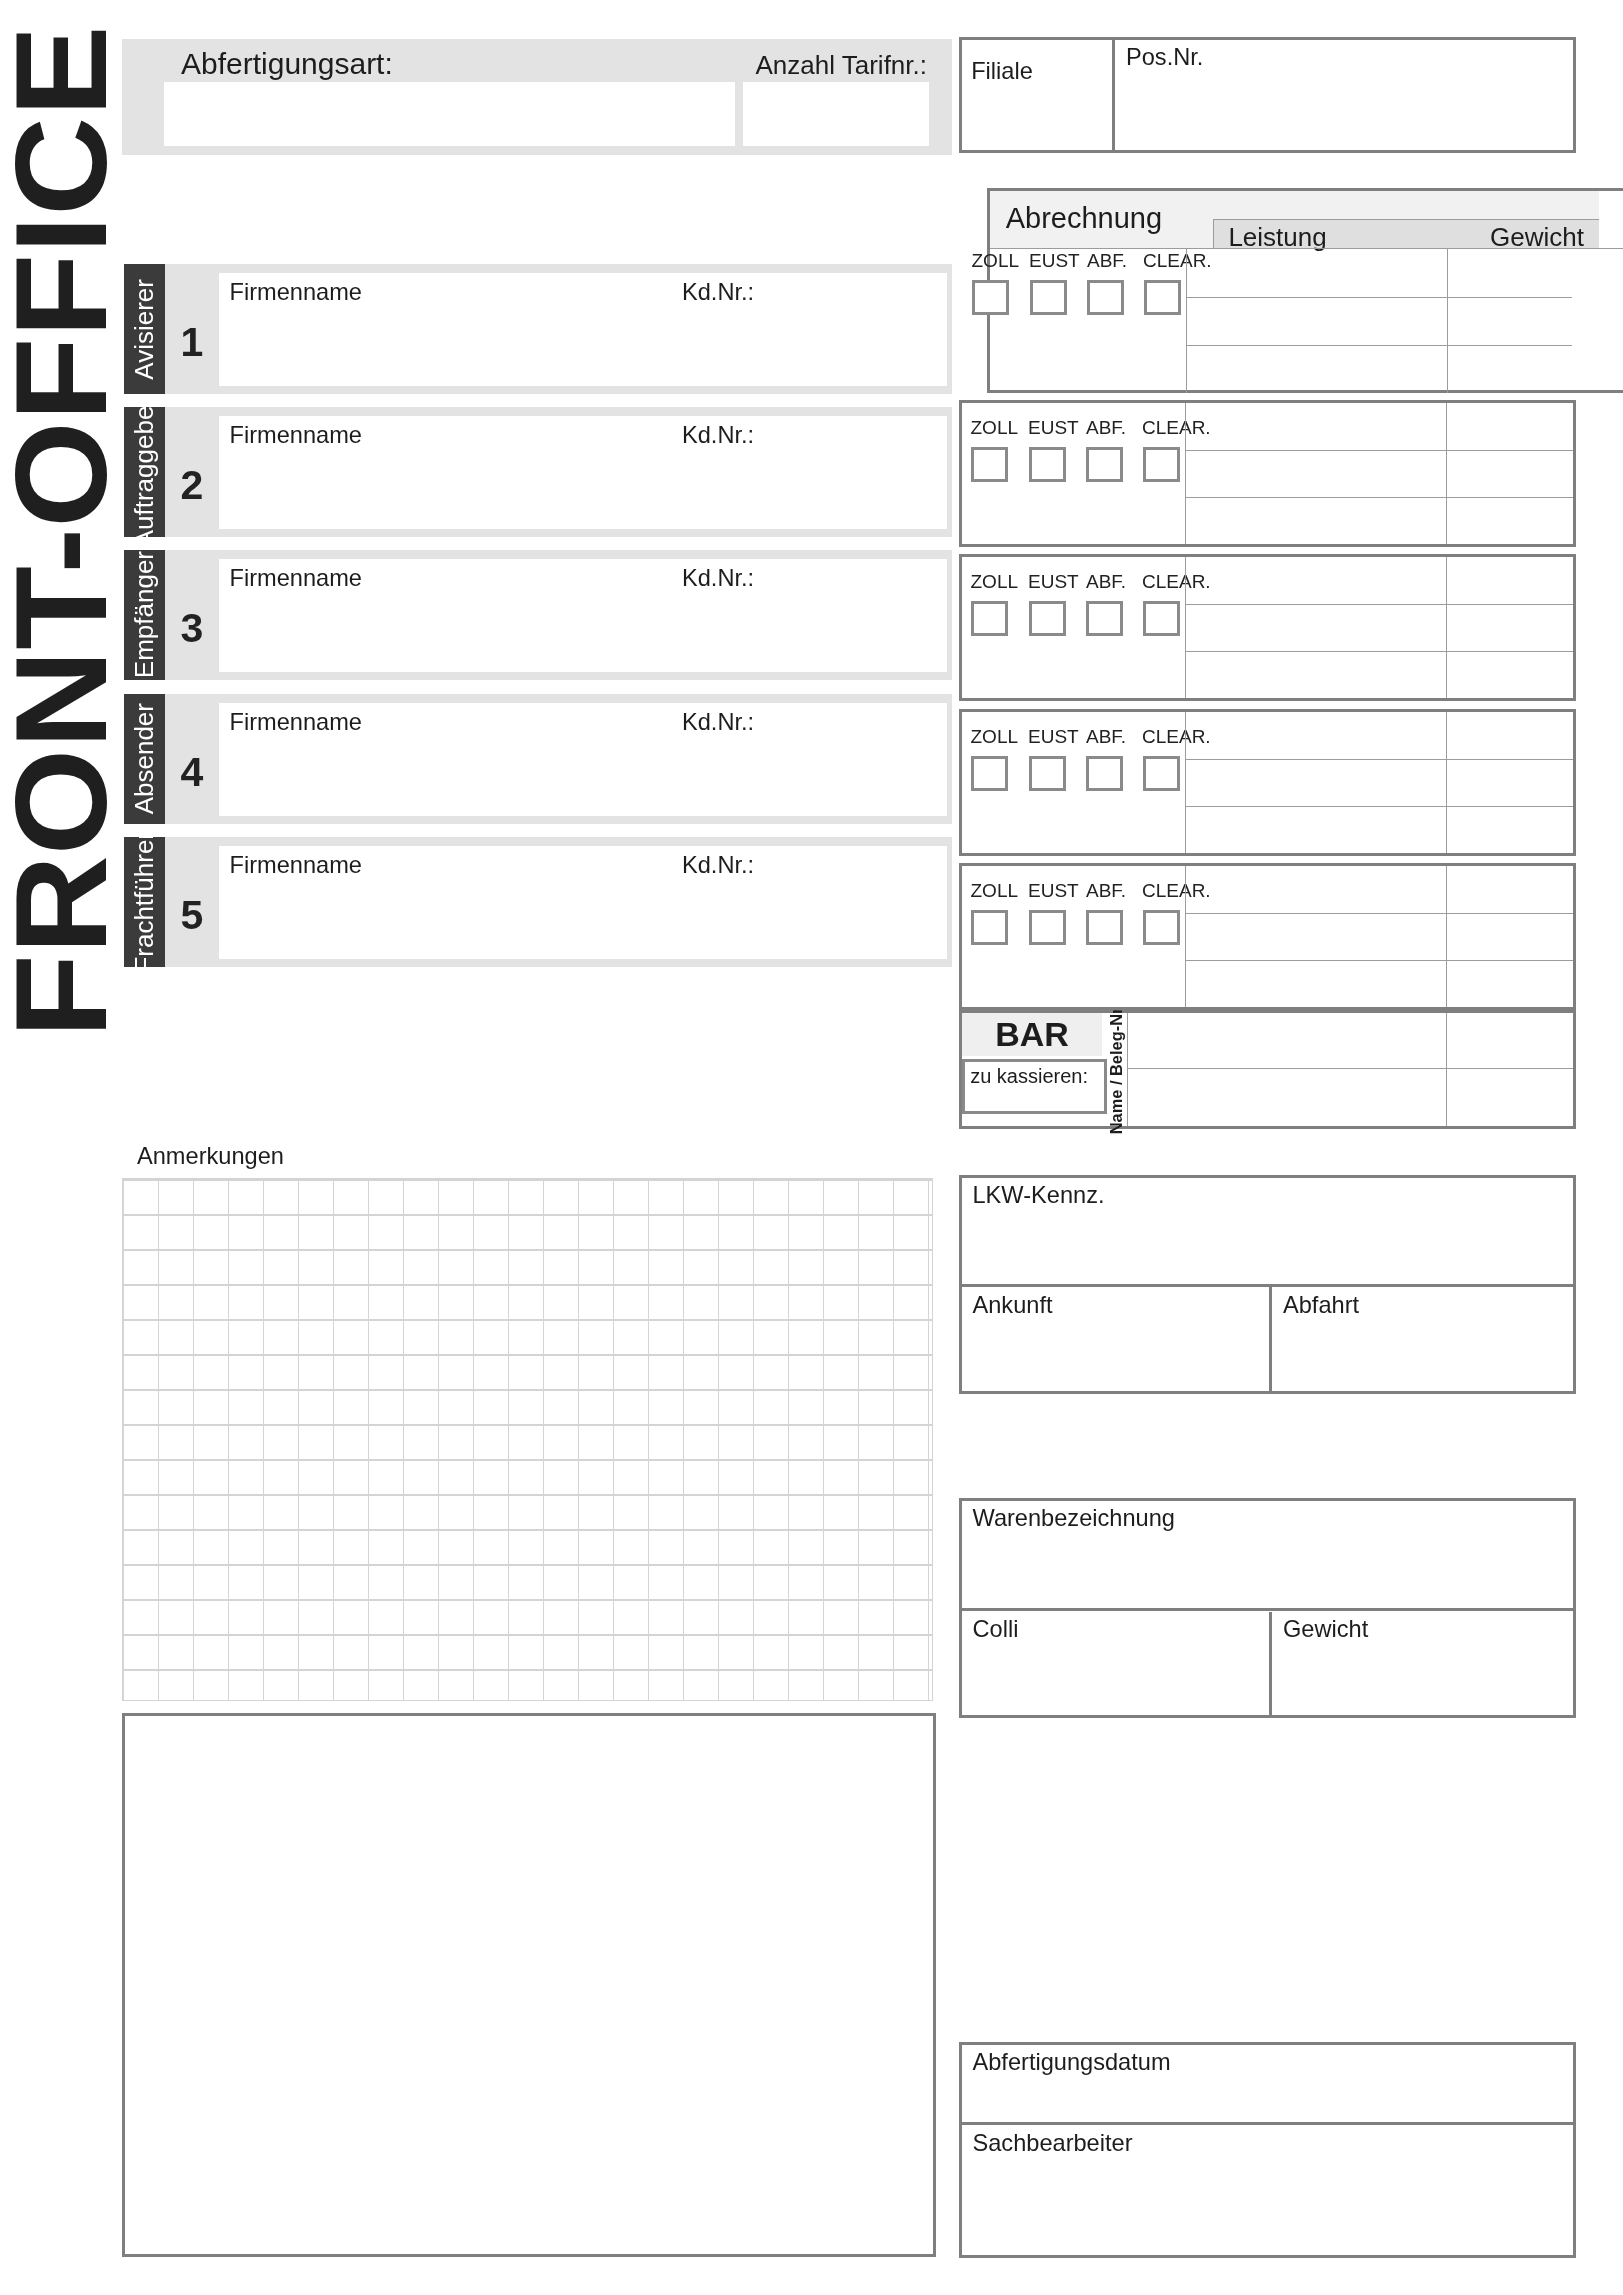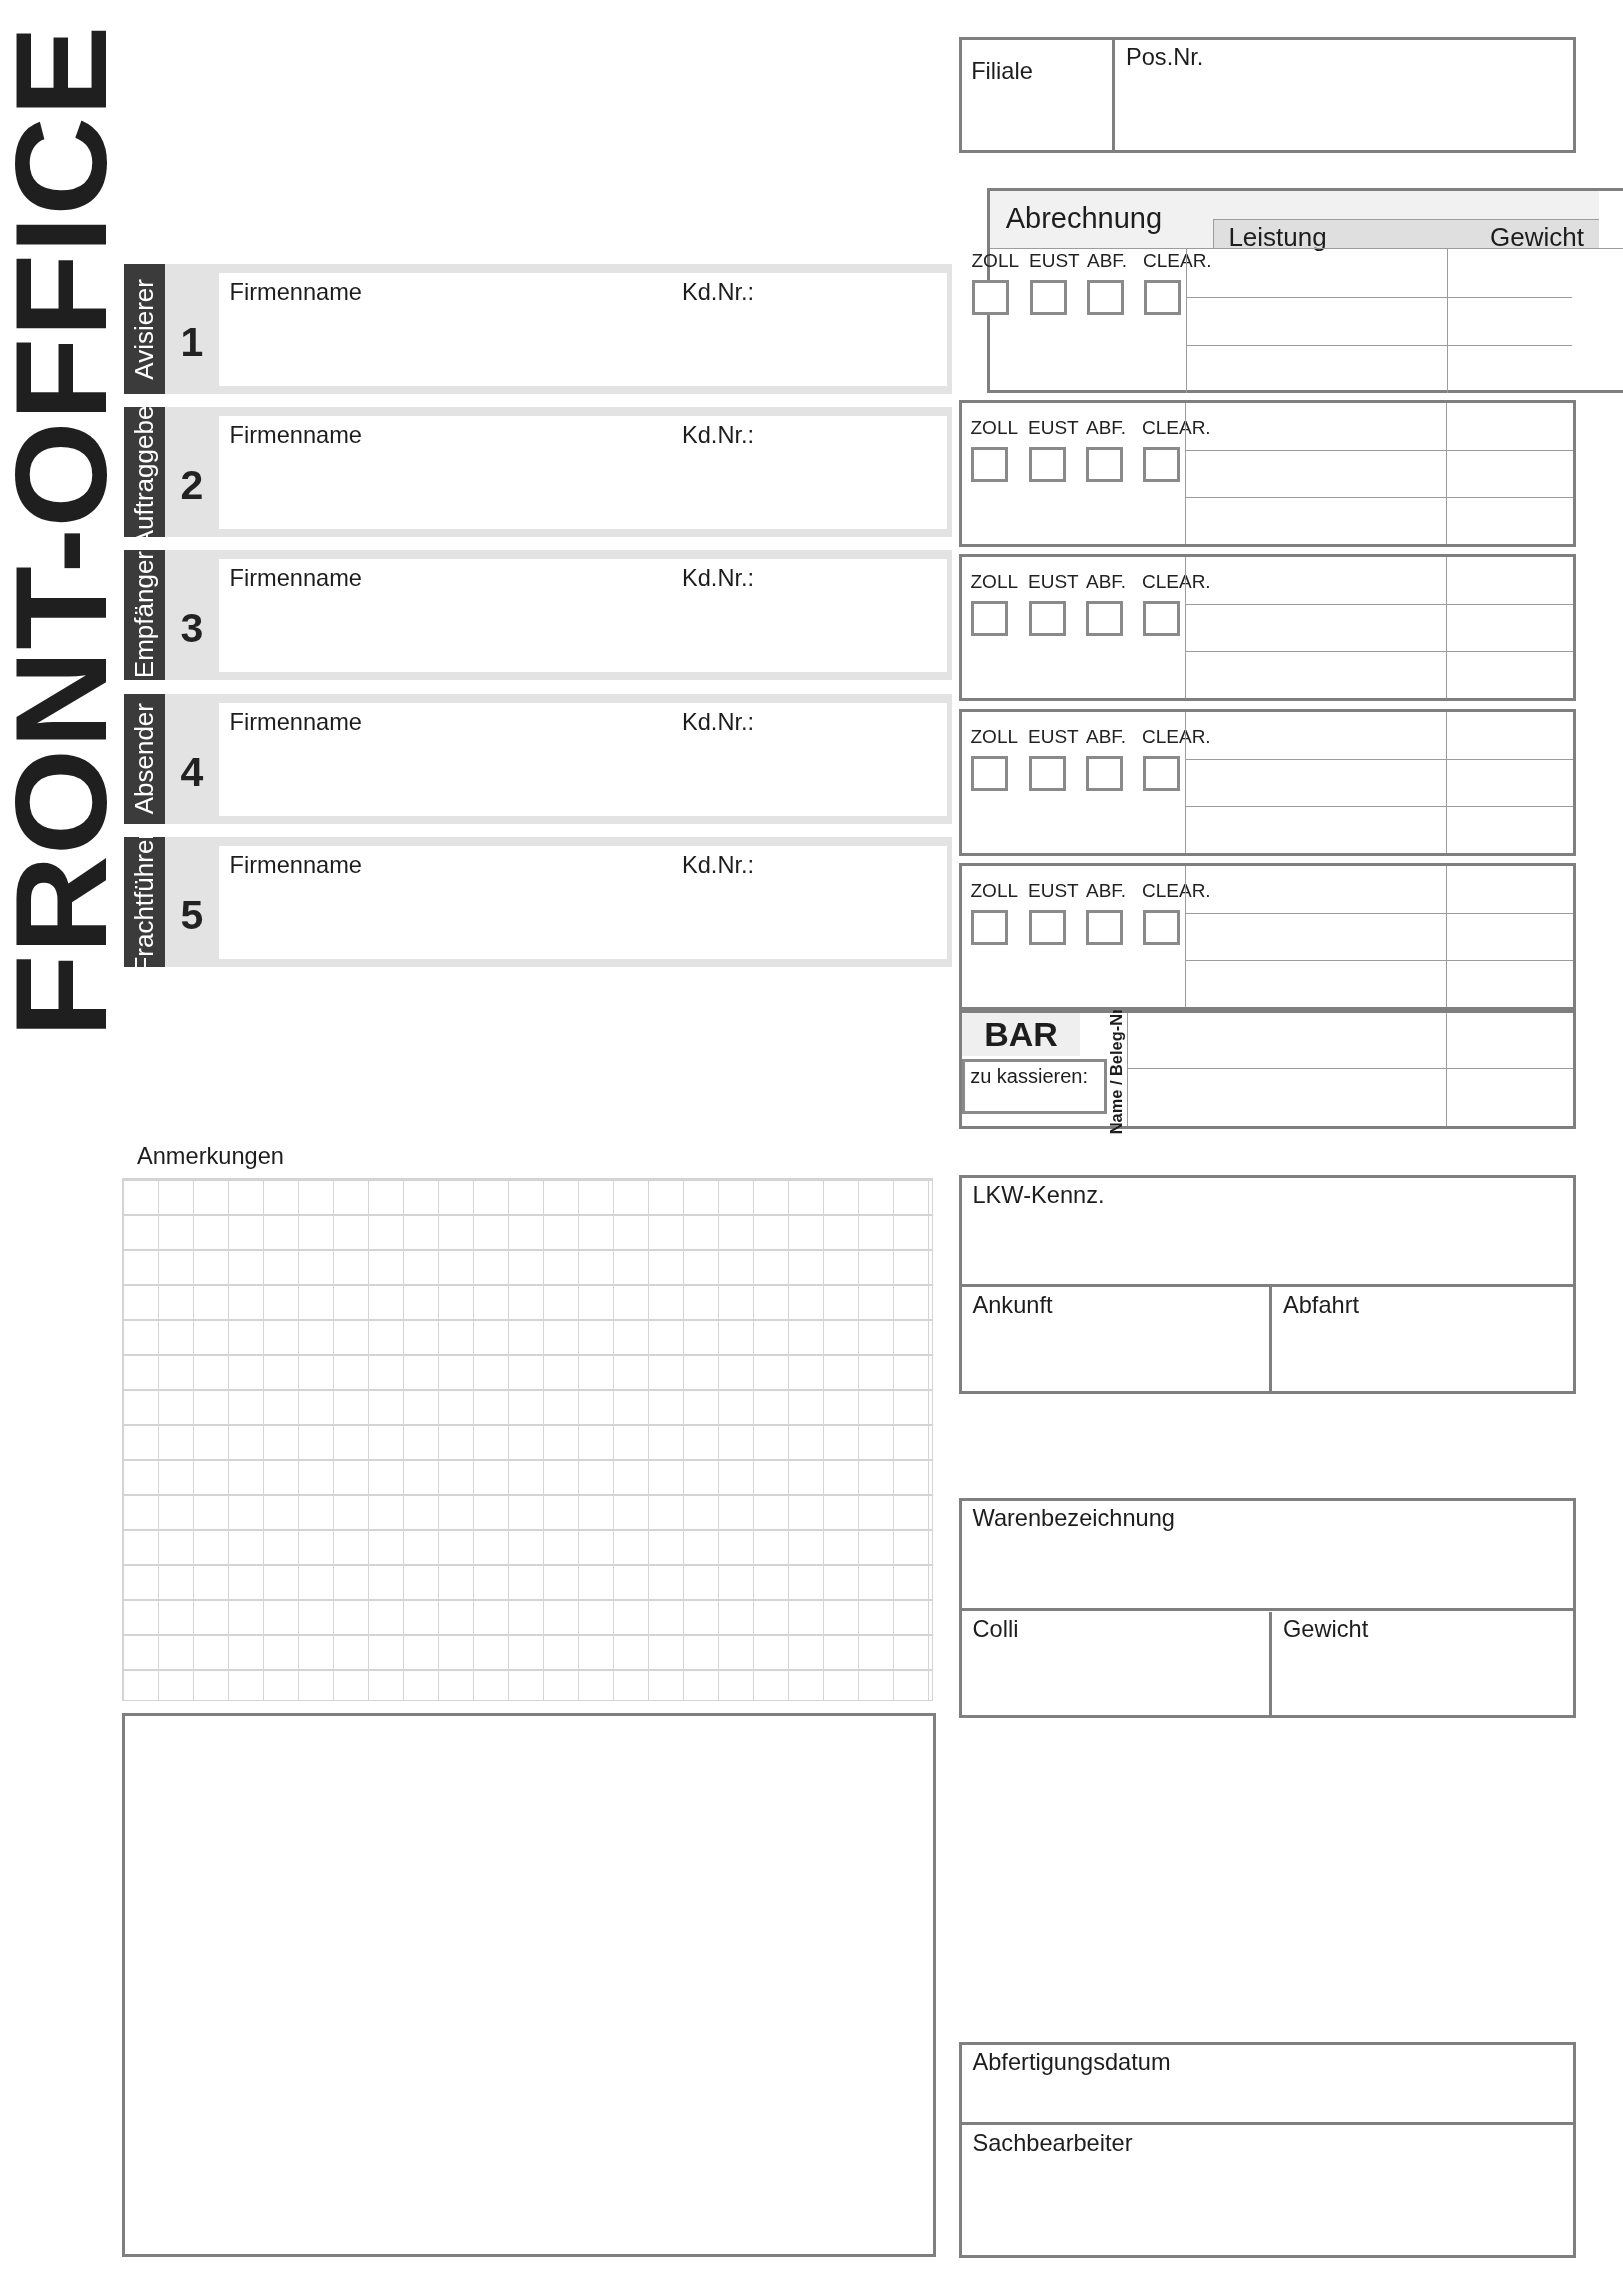--- a/index.html
+++ b/index.html
@@ -41,21 +41,21 @@
   .chk-labels span{position:absolute;font-size:19px;color:#222;}
   .chk-boxes{position:absolute;left:0;width:223px;height:39px;}
   .chk{position:absolute;width:31px;height:29.4px;border:3.3px solid #8a8a8a;background:#fff;}
   .sec-v1{left:223px;top:0;height:100%;}
   .sec-v2{left:484px;top:0;height:100%;}
   .sec-h1{left:223px;top:33.333%;right:0;}
   .sec-h2{left:223px;top:66.667%;right:0;}
   .cell{position:absolute;background:transparent;}
   
   #bar-box{position:absolute;left:959px;top:1010px;width:617px;height:119px;border:3.9px solid #7f7f7f;background:#fff;box-sizing:border-box;}
-  .bar-head{position:absolute;left:0;top:0;width:118px;height:43px;background:#efefef;display:flex;align-items:center;justify-content:center;font-size:34px;font-weight:800;color:#1d1d1d;}
+  .bar-head{position:absolute;left:0;top:0;width:140px;height:43px;background:#efefef;display:flex;align-items:center;justify-content:center;font-size:34px;font-weight:800;color:#1d1d1d;}
   .bar-kassieren{position:absolute;left:0;top:46px;width:145px;height:55px;border:3.3px solid #8a8a8a;background:#fff;box-sizing:border-box;}
   .bar-kassieren .lbl{left:5.2px;top:2.6px;font-size:20px;}
   .bar-strip{position:absolute;left:145px;top:0;width:19.6px;height:100%;background:#fff;display:flex;align-items:center;justify-content:center;}
   .bar-strip span{writing-mode:vertical-rl;transform:rotate(180deg);font-size:16.4px;font-weight:bold;color:#1d1d1d;white-space:nowrap;}
   .bar-v0{left:165px;top:0;height:100%;}
   .bar-v2{left:484px;top:0;height:100%;}
   .bar-h1{left:165px;top:55px;right:0;}
   
   #anmerkungen-grid{position:absolute;left:122px;top:1178px;width:811px;height:523px;border:1.3px solid #d4d4d4;box-sizing:border-box;
     background-image:
@@ -74,20 +74,26 @@
 </style>
 </head>
 <body>
 
 <div id="form-root">
 
   <svg id="vtitle" viewBox="0 0 150 1565">
     <text transform="rotate(-90)" x="-1560" y="142" font-family="Liberation Sans, sans-serif" font-size="200" font-weight="bold" fill="#1f1f1f" textLength="1550" lengthAdjust="spacingAndGlyphs">FRONT-OFFICE</text>
   </svg>
 
+  <div class="top-header">
+    <div class="lbl abfart-lbl">Abfertigungsart:</div>
+    <div class="lbl anzahl-lbl">Anzahl Tarifnr.:</div>
+    <div class="whitefield" style="left:42px;top:43px;width:571px;height:64px;"></div>
+    <div class="whitefield" style="left:621px;top:43px;width:186px;height:64px;"></div>
+  </div>
 
   <div class="tbox" style="left:959px;top:37px;width:617px;height:116px;">
     <div class="divider-v" style="left:150px;top:0;height:100%;"></div>
     <div class="lbl" style="left:9.2px;top:19px;">Filiale</div>
     <div class="lbl" style="left:164px;top:5.2px;">Pos.Nr.</div>
     <div class="cell" style="left:0;top:33px;width:150px;height:76px;"></div>
     <div class="cell" style="left:153px;top:33px;right:0;height:76px;"></div>
   </div>
 
   <div id="abrechnung-box">

